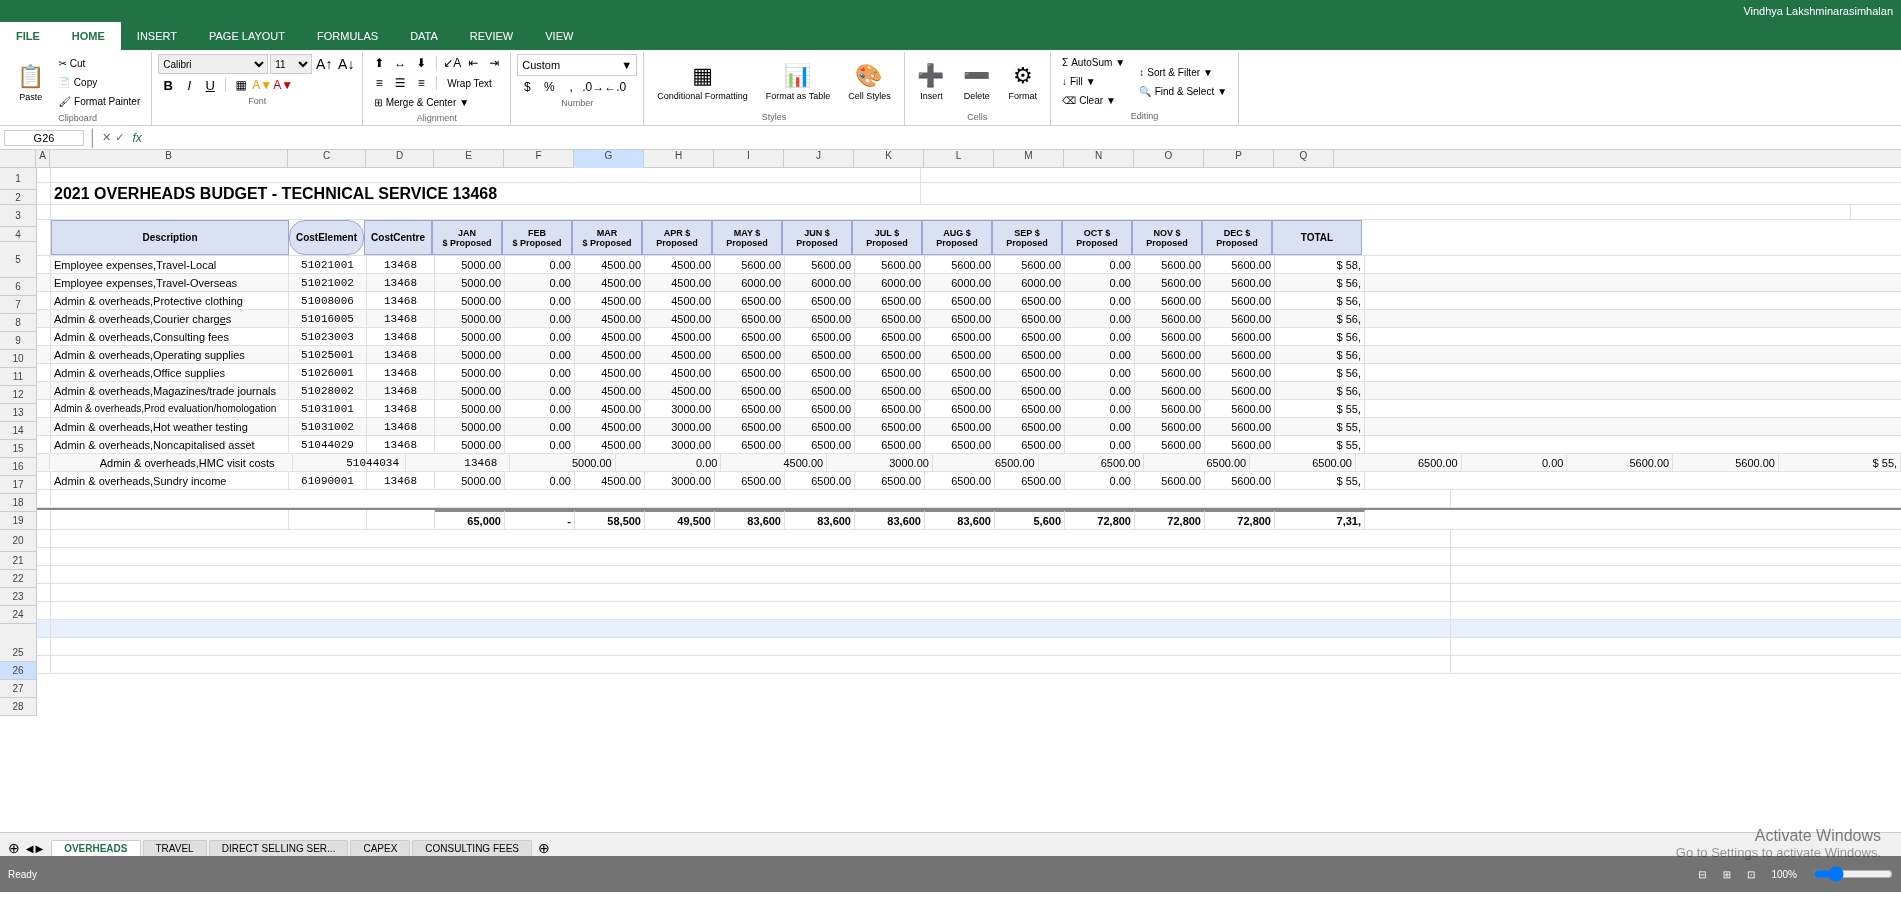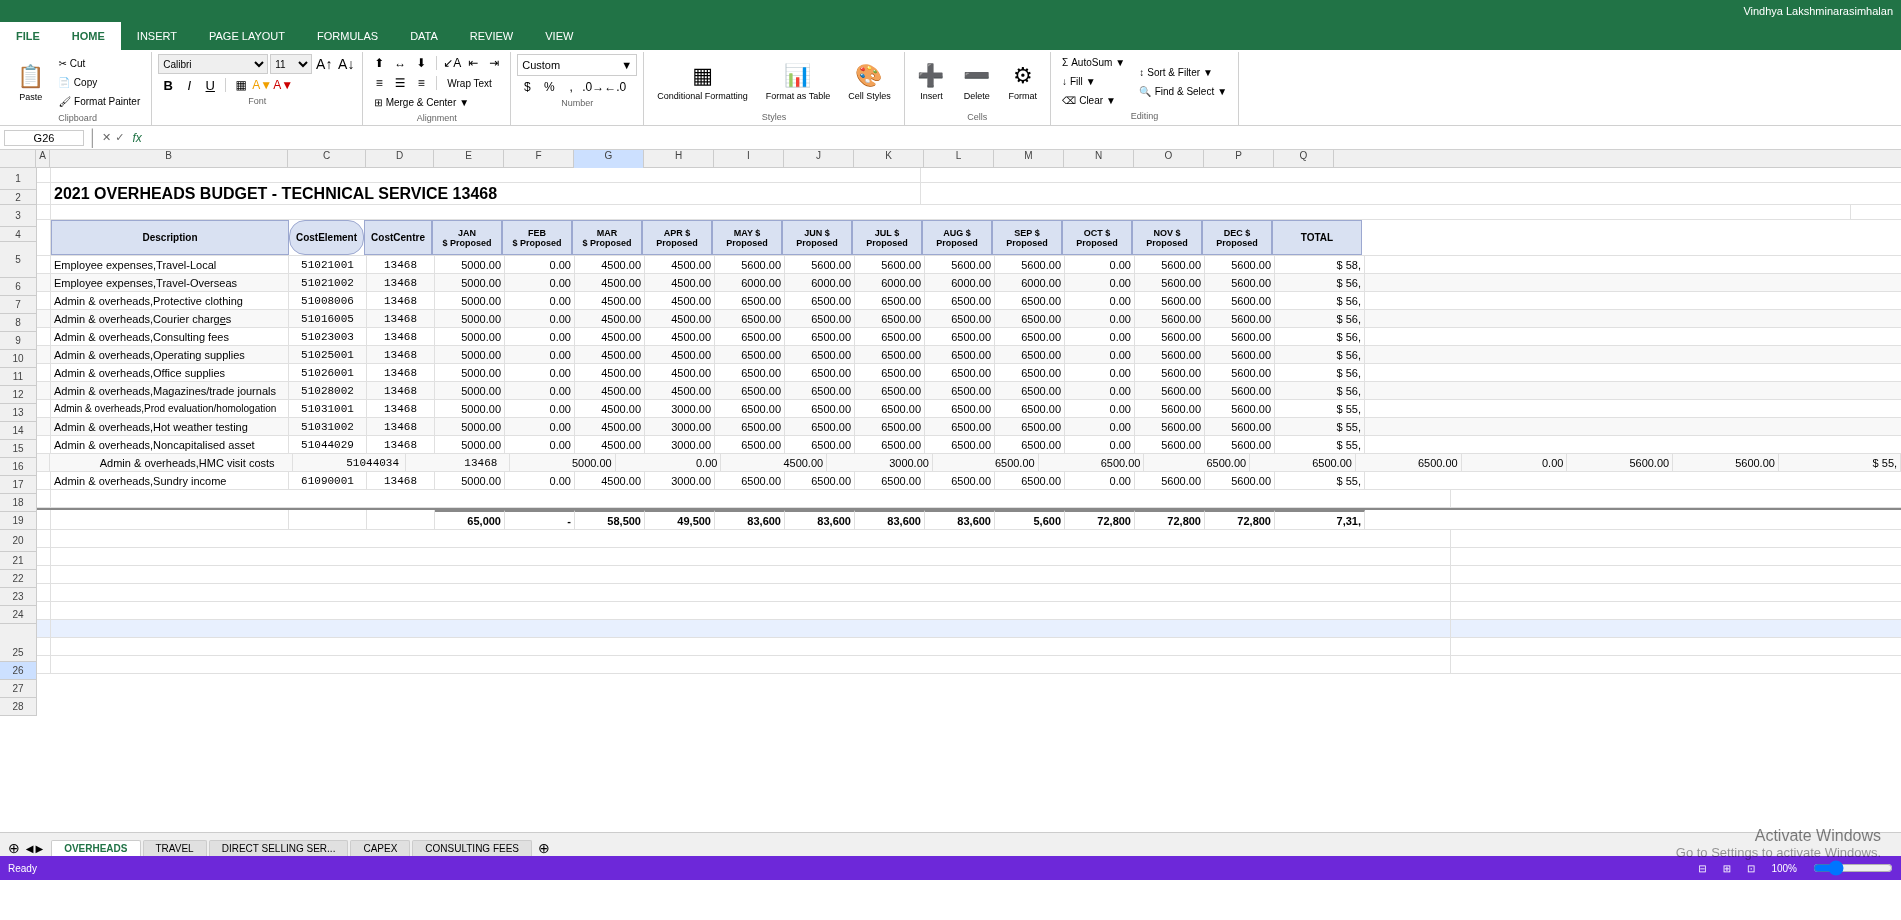--- a/index.html
+++ b/index.html
@@ -44,21 +44,21 @@
     .grid-cell.header-cell { background: #d9e1f2; font-weight: bold; text-align: center; justify-content: center; font-size: 10px; border: 1px solid #9ca8d0; }
     .grid-cell.right { justify-content: flex-end; }
     .grid-cell.center { justify-content: center; font-family: Liberation Mono, monospace; }
 
     
     .sheet-tabs { display: flex; align-items: flex-end; background: #f0f0f0; border-top: 1px solid #ccc; height: 24px; padding-left: 4px; gap: 0; }
     .sheet-tab { padding: 2px 12px; font-size: 10px; border: 1px solid #ccc; border-bottom: none; cursor: pointer; background: #e0e0e0; border-radius: 2px 2px 0 0; margin-right: 2px; }
     .sheet-tab.active { background: #fff; font-weight: bold; color: #217346; }
 
     
-    .status-bar { background: #6d28d9; color: white; height: 24px; display: flex; align-items: center; padding: 0 8px; font-size: 10px; justify-content: space-between; }
+    .status-bar { background: #737373; color: white; height: 36px; display: flex; align-items: center; padding: 0 8px; font-size: 10px; justify-content: space-between; }
 
     
     .activate-watermark { position: fixed; bottom: 60px; right: 20px; color: rgba(0,0,0,0.4); font-size: 13px; text-align: right; pointer-events: none; }
     .activate-watermark .title { font-size: 16px; color: rgba(0,0,0,0.5); }
 
     .ribbon-separator { width: 1px; background: #d0d0d0; margin: 2px 4px; align-self: stretch; }
 
     .font-select { width: 110px; height: 20px; font-size: 10px; border: 1px solid #ccc; }
     .font-size-select { width: 42px; height: 20px; font-size: 10px; border: 1px solid #ccc; }
 

